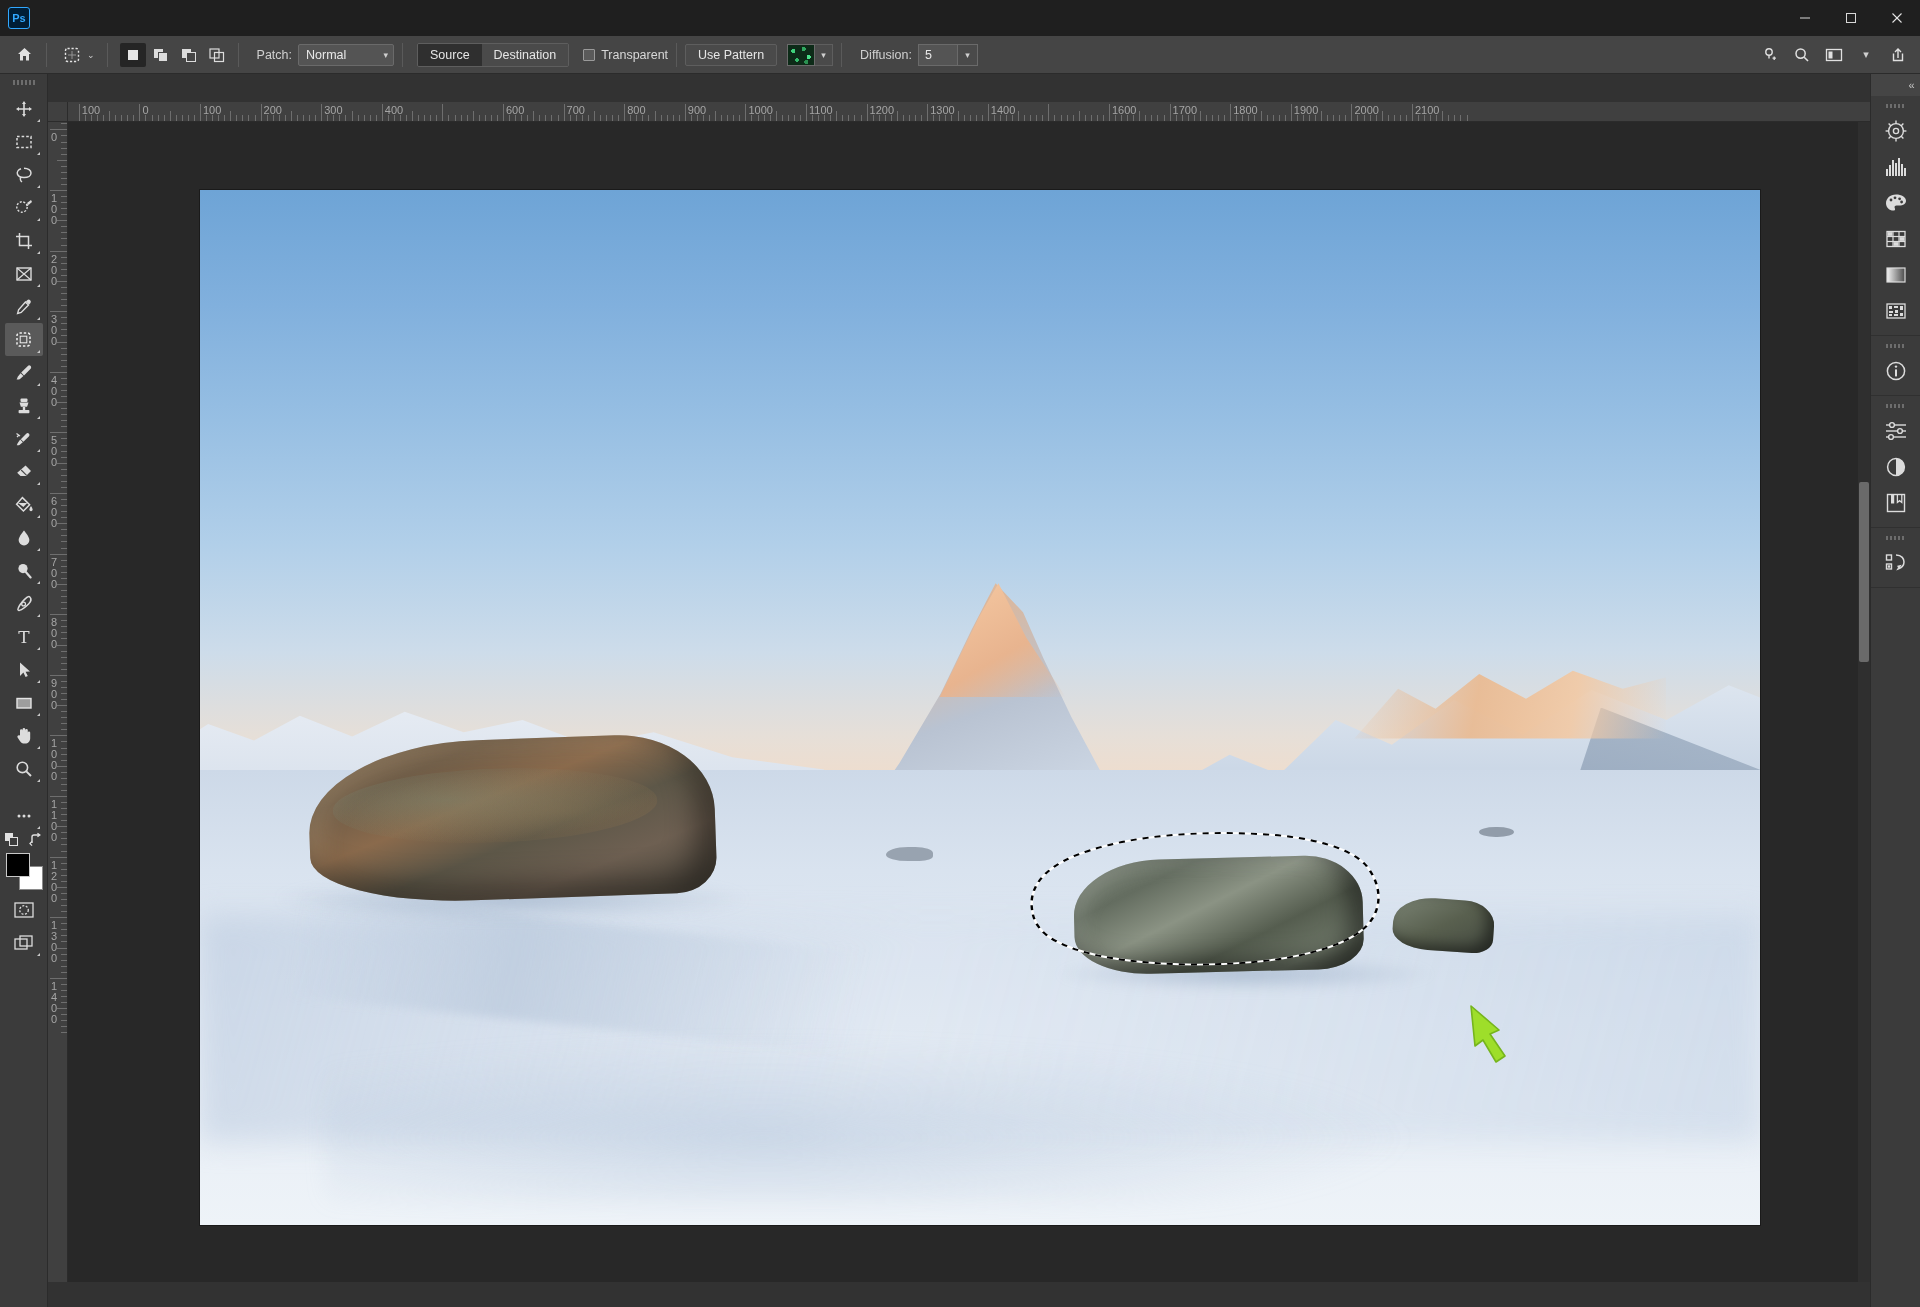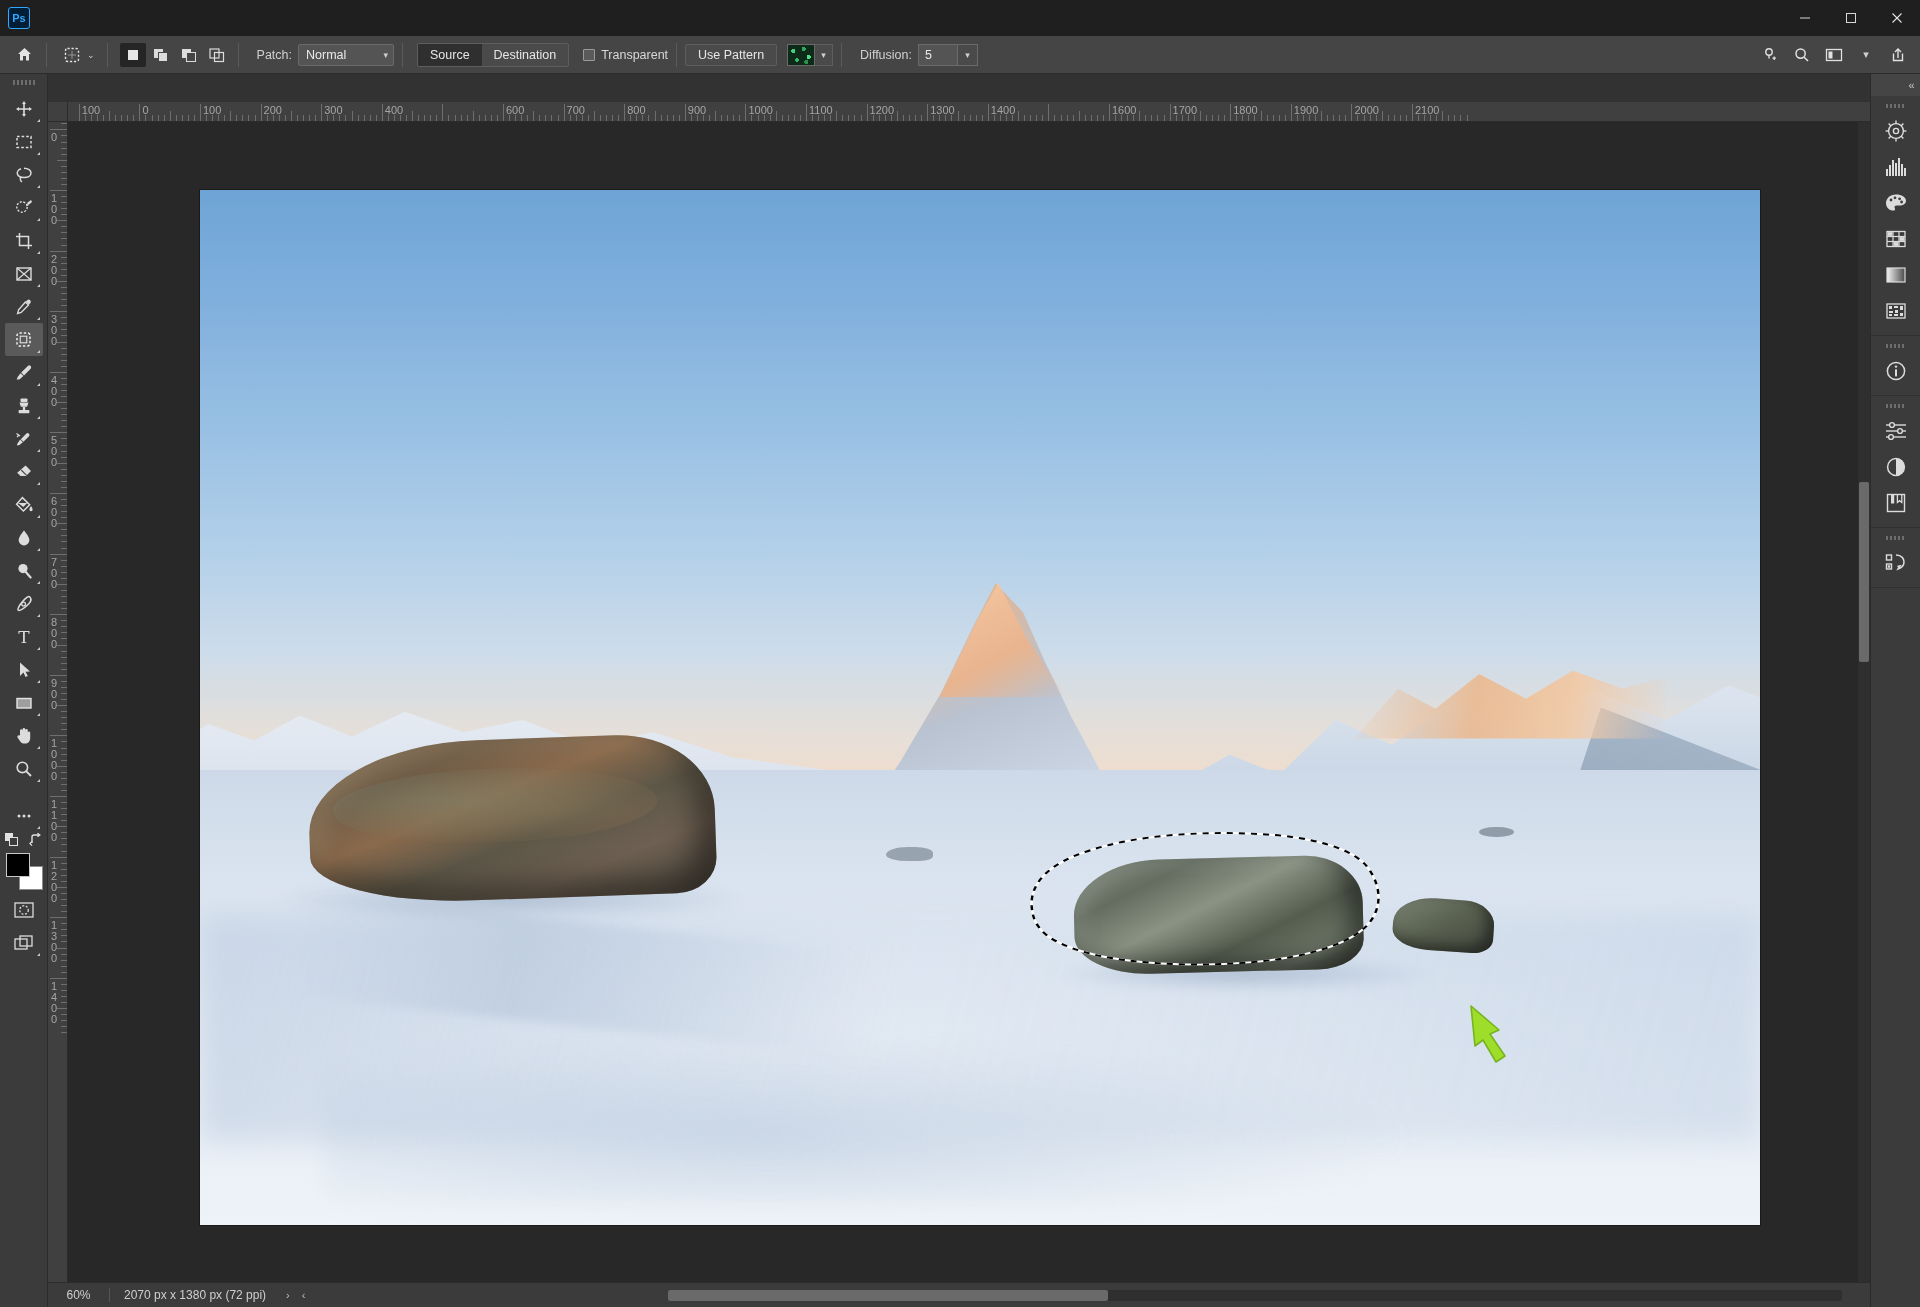--- a/index.html
+++ b/index.html
@@ -1349,23 +1349,14 @@
             <rect x="2.5" y="3" width="5" height="5"></rect>
               <rect x="2.5" y="12" width="5" height="5"></rect>
           </g>
           <rect x="3.8" y="13.3" width="2.4" height="2.4" fill="#dcdcdc"></rect>
           <path d="M12 3 c6 0 8 4 8 7 0 4 -3 6 -6 7 l2 -3 -2.6 0.6" fill="none" stroke="#dcdcdc" stroke-width="1.5"></path>
         </svg>
       </div>
     </div>
   </div>
 
-  <div class="statusbar">
-    <div class="sb-zoom">60%</div>
-    <div class="sb-info">2070 px x 1380 px (72 ppi)</div>
-    <div class="sb-arrow">›</div>
-    <div class="sb-arrow">‹</div>
-    <div class="sb-scroll-track">
-      <div class="sb-scroll-thumb"></div>
-    </div>
-  </div>
 
 </div>
 
 </body></html>

